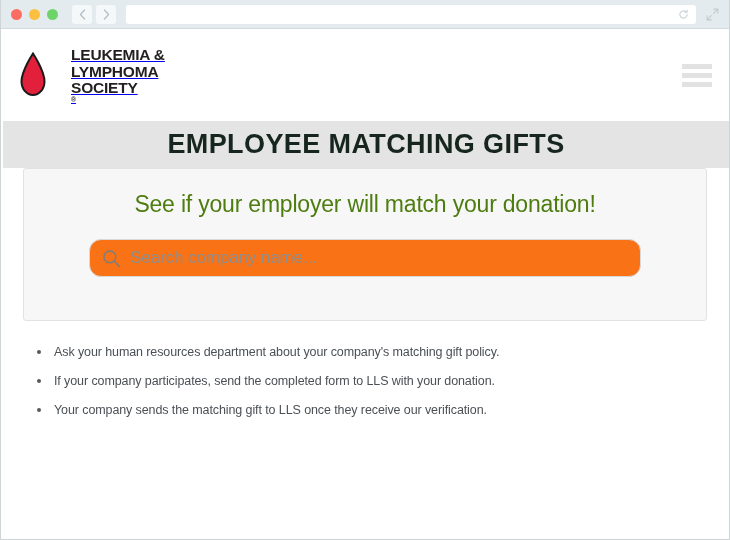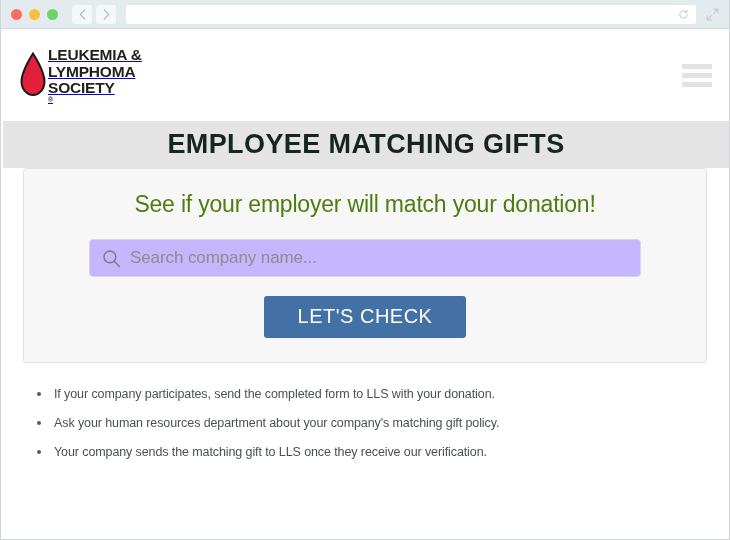--- a/index.html
+++ b/index.html
@@ -73,21 +73,21 @@
 
   
   .site-header {
     position: relative;
     height: 92px;
     background: #ffffff;
     display: flex;
     align-items: center;
     padding: 0 17px 0 17px;
   }
-  .logo { display: flex; align-items: center; gap: 0; }
+  .logo { display: flex; align-items: center; gap: 23px; }
   .drop { flex: none; display: block; }
   .logo-type {
     display: flex;
     flex-direction: column;
     gap: 1px;
     font-family: "Liberation Sans", sans-serif;
     font-weight: bold;
     font-size: 15.5px;
     letter-spacing: -0.2px;
     line-height: 1.02;
@@ -168,23 +168,23 @@
     font-size: 23px;
     color: #4d7c0f;
     letter-spacing: -0.2px;
     line-height: 1.15;
     margin-bottom: 22px;
   }
 
   .search-wrap {
     display: flex;
     align-items: center;
-    background: #c4b5fd;
+    background: #f97316;
     border: 1px solid #d8d8d8;
-    border-radius: 4px;
+    border-radius: 12px;
     height: 38px;
     padding: 0 12px;
     margin: 0 auto 19px auto;
     max-width: 552px;
     text-align: left;
   }
   .search-icon { flex: none; color: #7d7d7d; display: flex; align-items: center; margin-right: 9px; }
   .search-input {
     flex: 1;
     border: none;
@@ -316,23 +316,22 @@
       <div class="search-wrap">
         <span class="search-icon">
           <svg width="19" height="19" viewBox="0 0 20 20" aria-hidden="true">
             <circle cx="8.3" cy="8.3" r="6.2" fill="none" stroke="currentColor" stroke-width="1.5"></circle>
             <path d="M12.9 12.9L18.3 18.3" fill="none" stroke="currentColor" stroke-width="1.5" stroke-linecap="round"></path>
           </svg>
         </span>
         <input class="search-input" type="text" placeholder="Search company name..." style="">
       </div>
 
-      <button class="check-btn" style="background: rgb(68, 113, 165);">LET'S CHECK</button>
     </div>
 
     <ul class="steps">
+      <li>Ask your human resources department about your company's matching gift policy.</li>
       <li>If your company participates, send the completed form to LLS with your donation.</li>
-      <li>Ask your human resources department about your company's matching gift policy.</li>
       <li>Your company sends the matching gift to LLS once they receive our verification.</li>
     </ul>
 
   </div>
 </div>
 
 </body></html>

